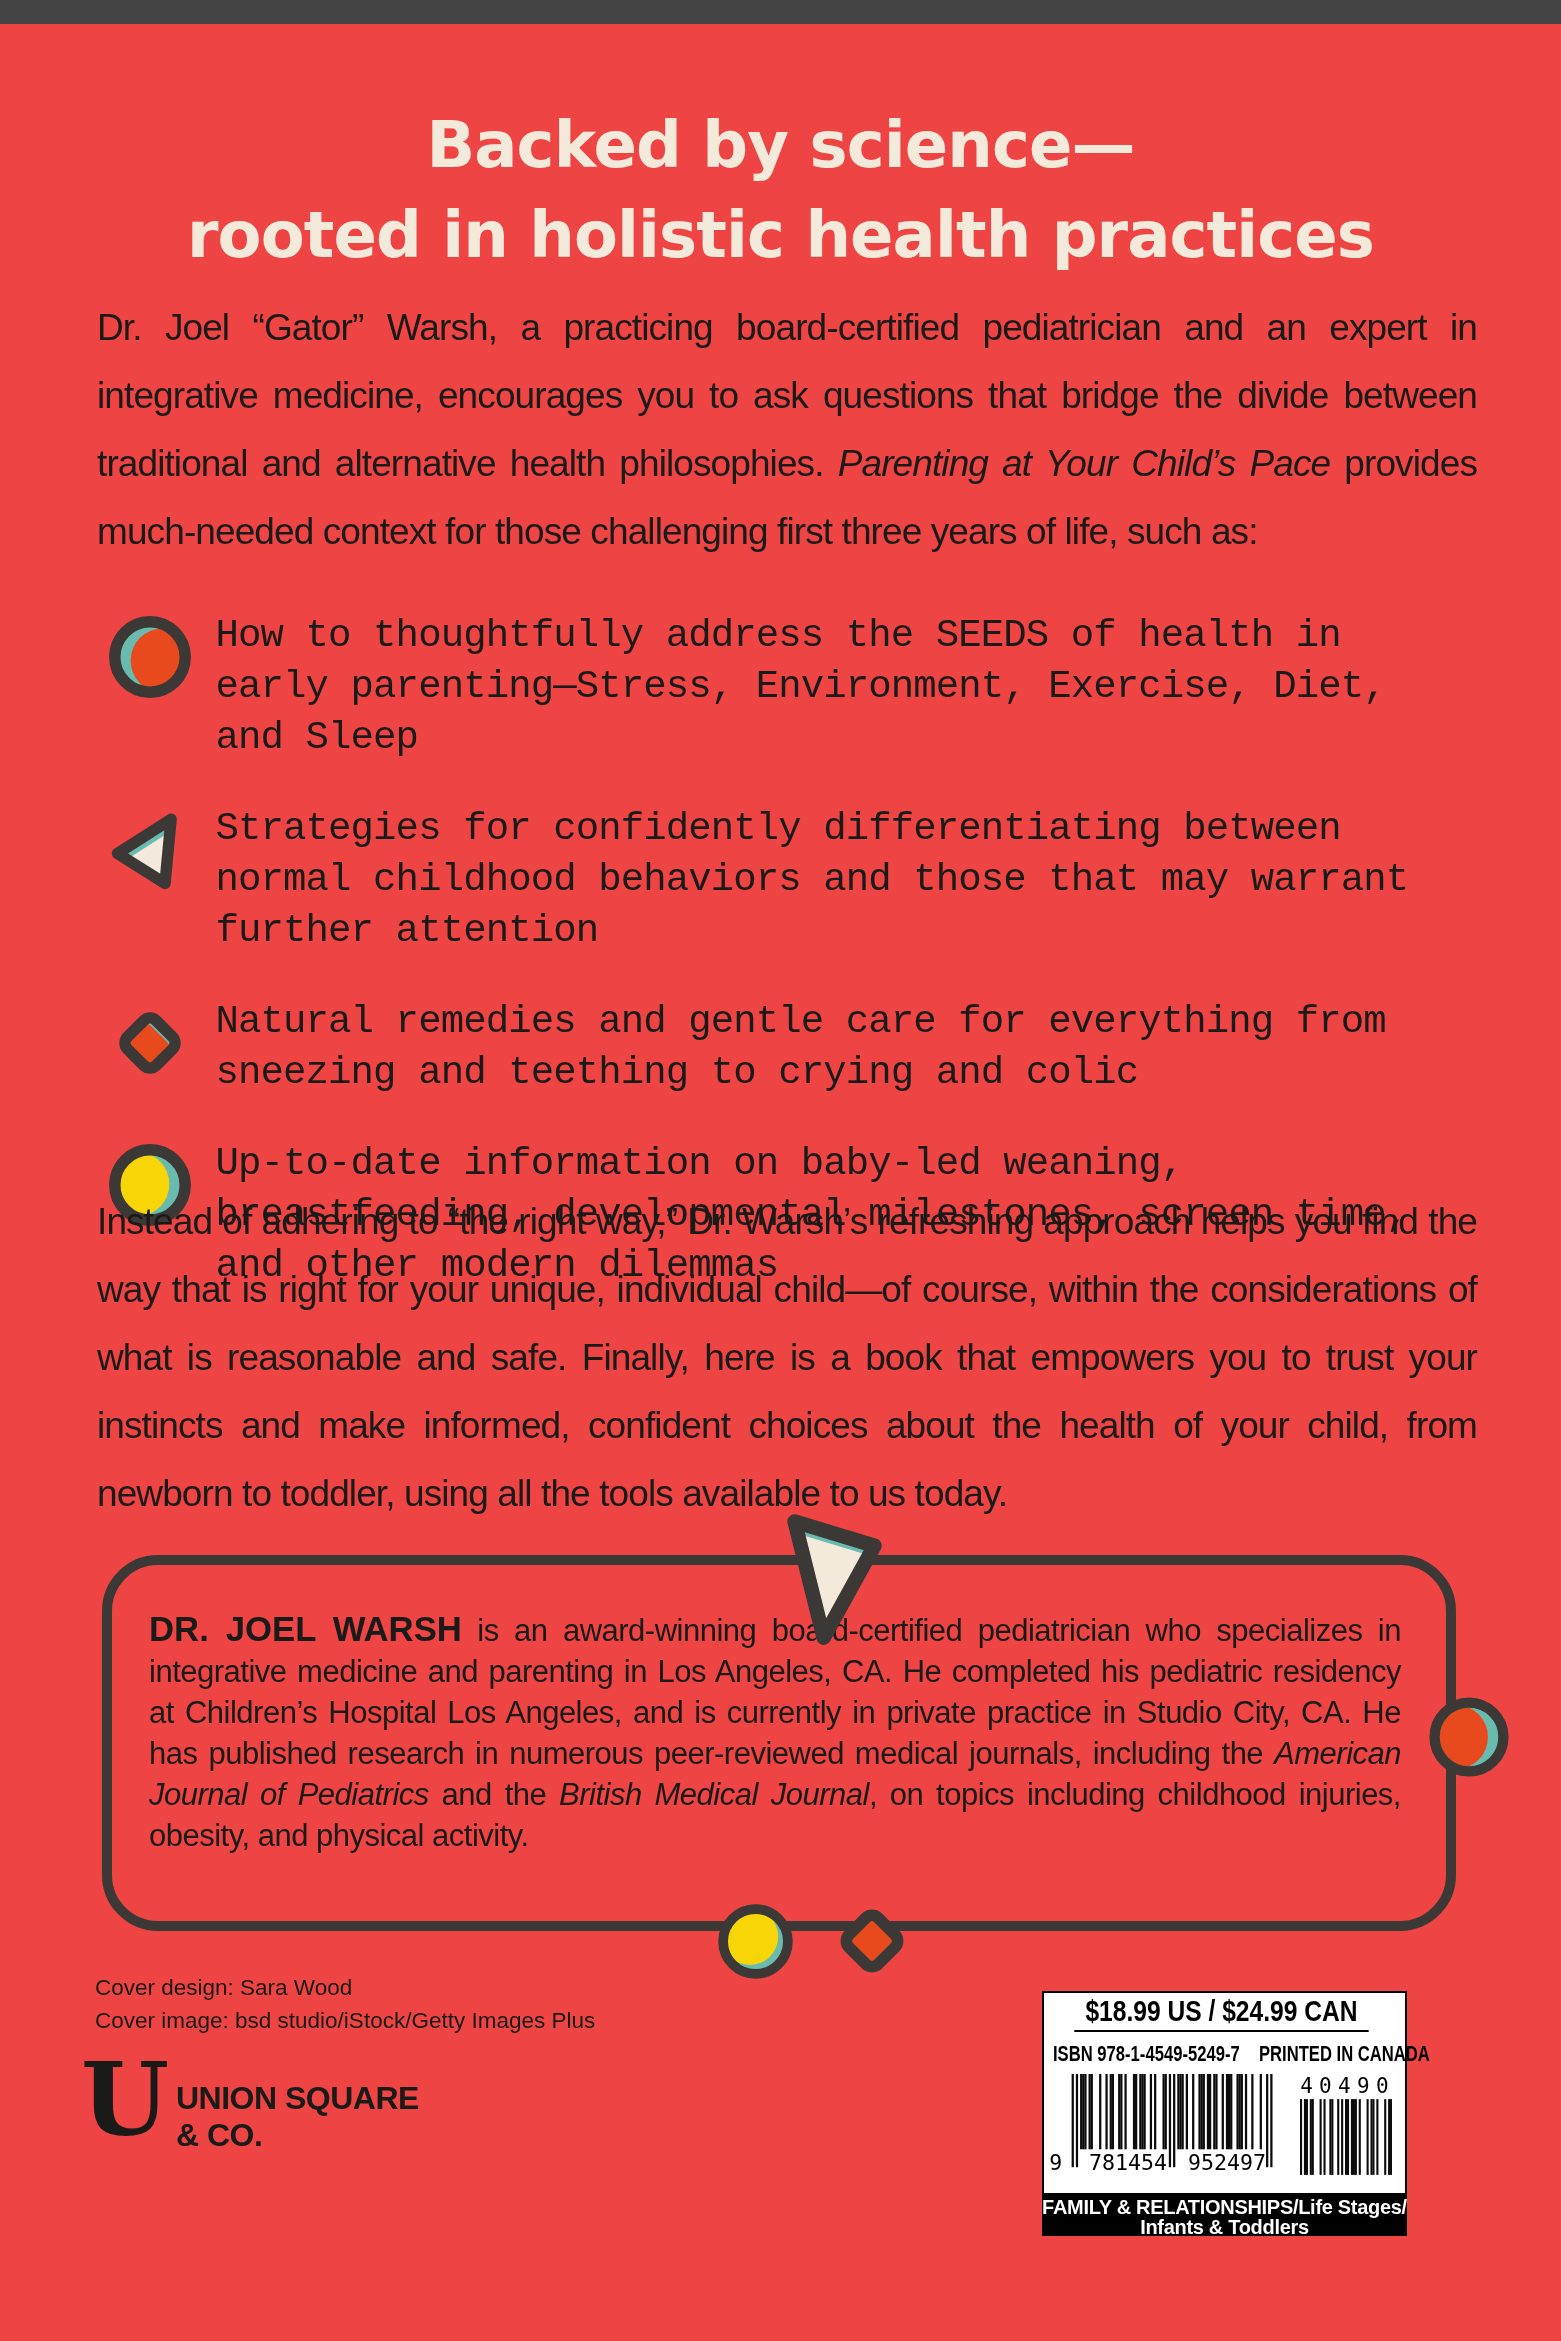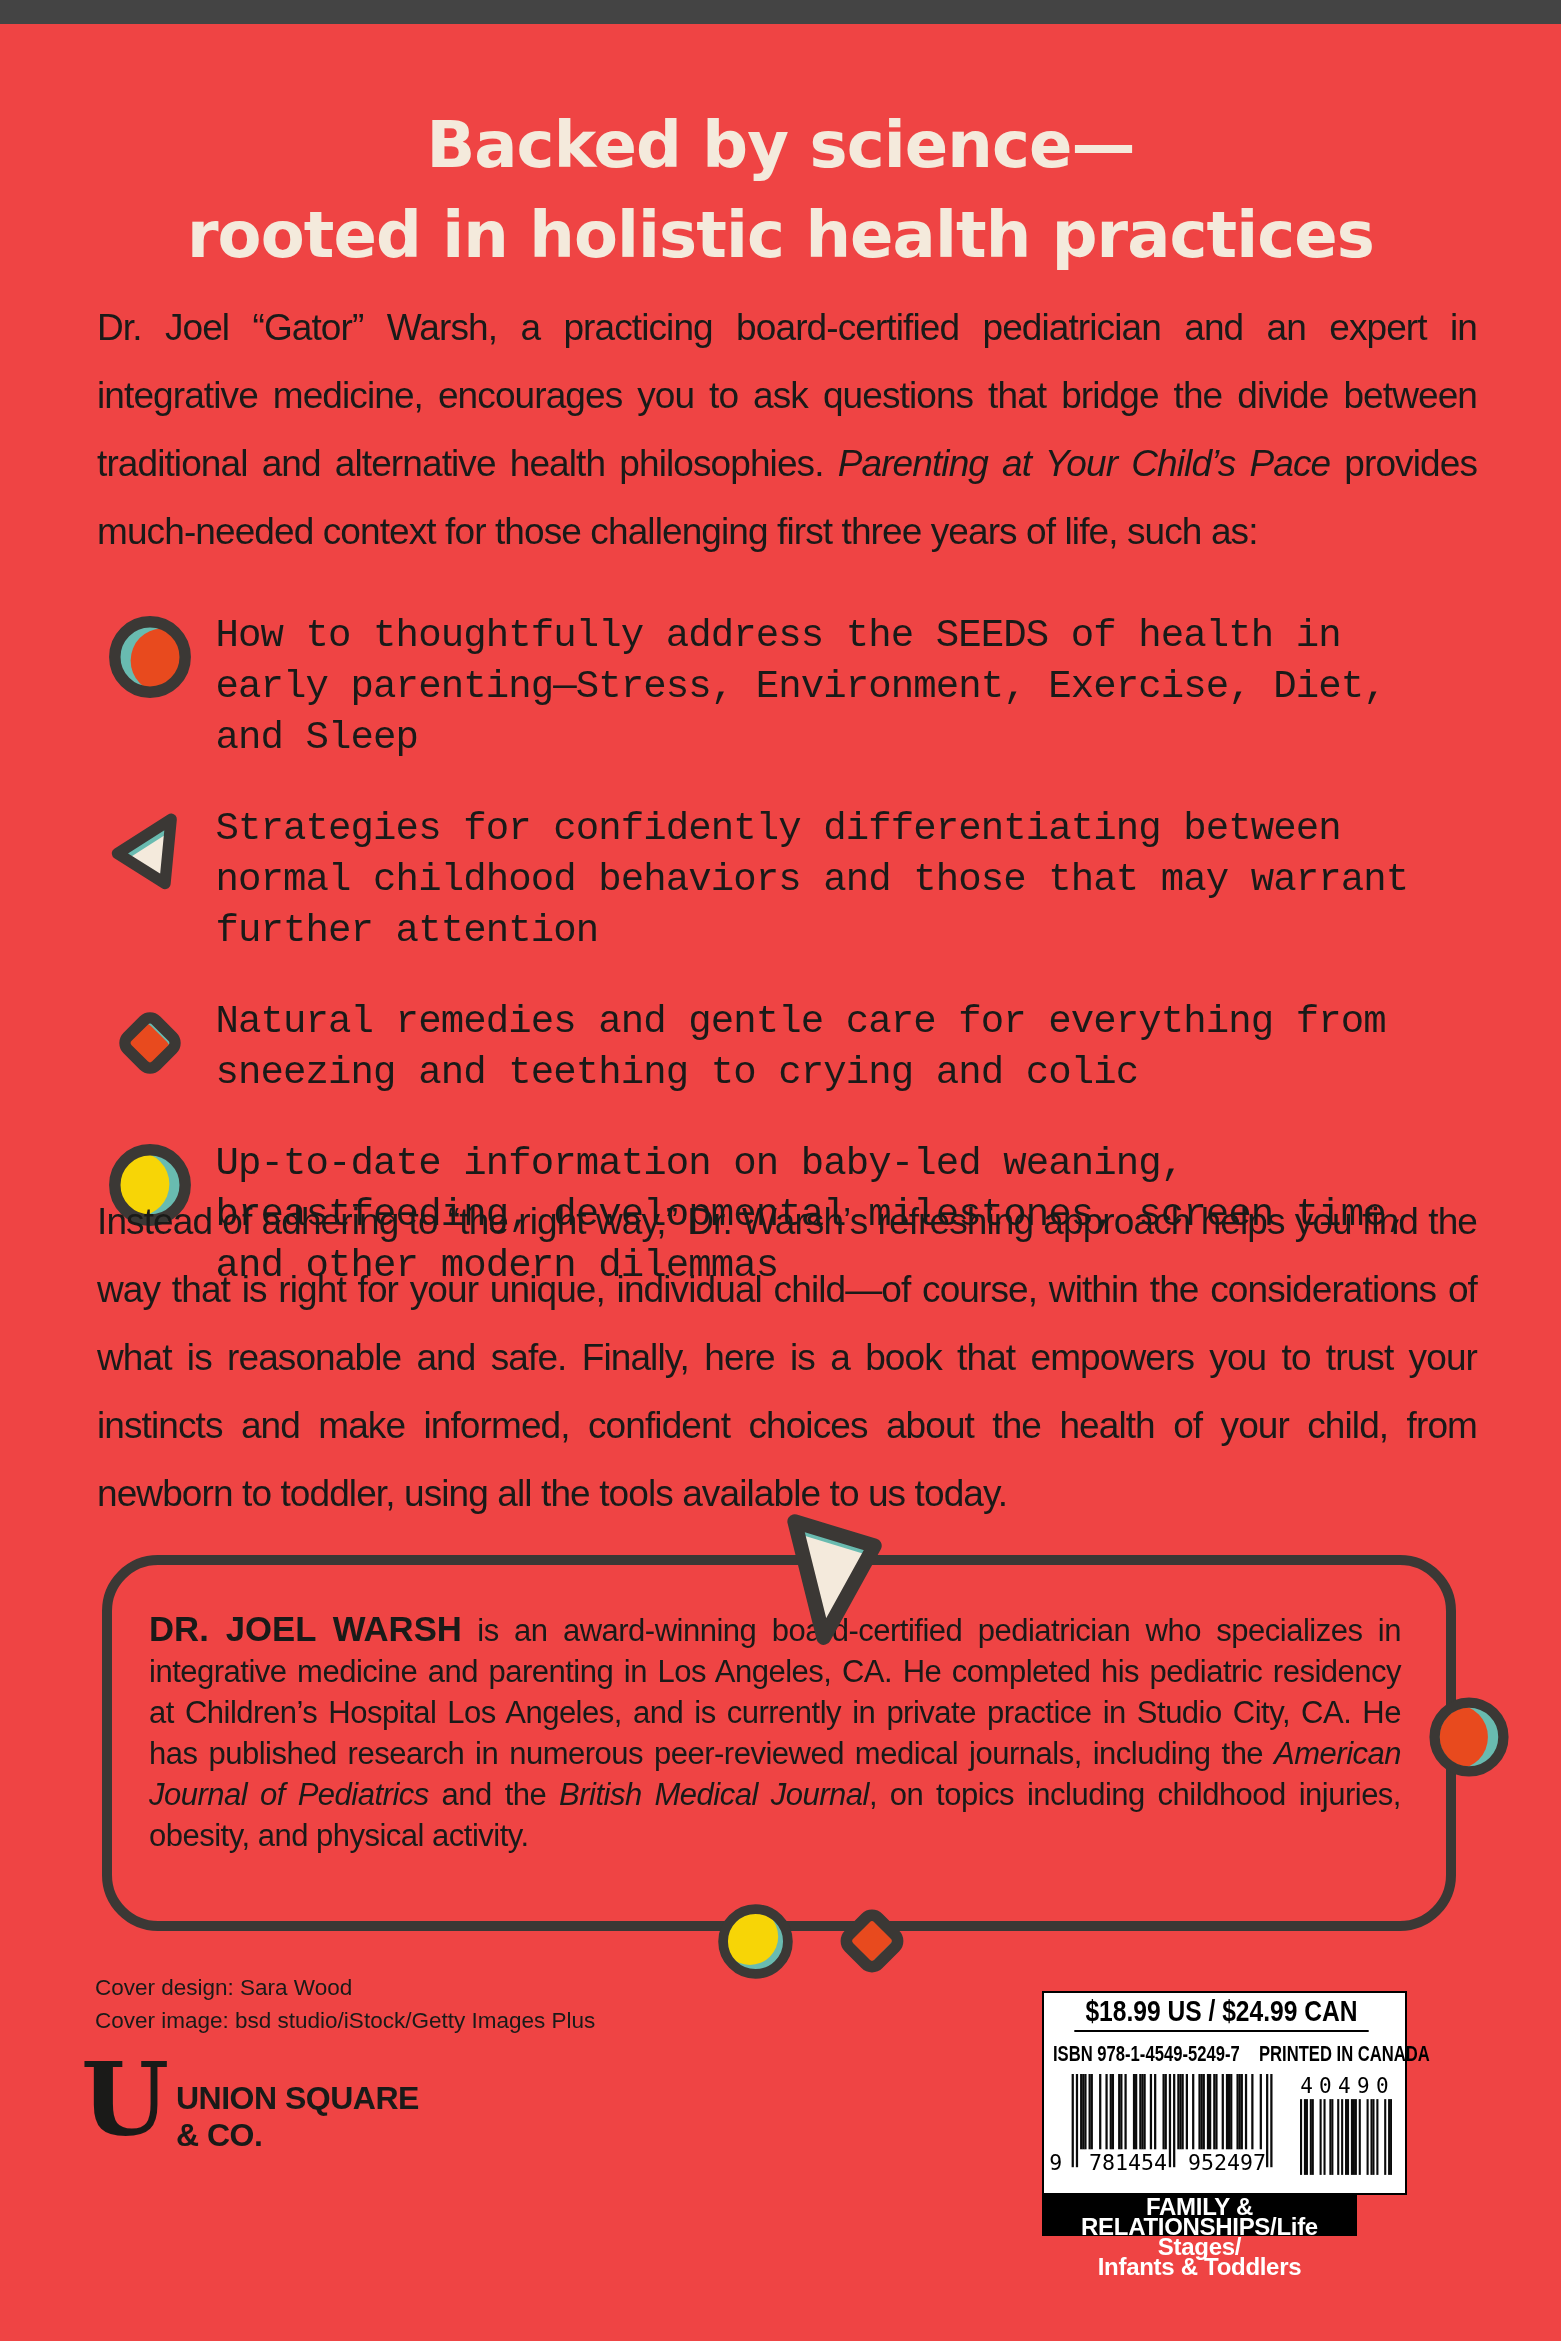--- a/index.html
+++ b/index.html
@@ -84,23 +84,23 @@
   .bc-digits span{position:absolute; top:0;}
   .bc-d1{left:7.2px;}
   .bc-d2{left:47px;}
   .bc-d3{left:146px;}
   .bc-supp-digits{
     position:absolute; left:256px; top:83px; width:99px;
     font-family:"DejaVu Sans Mono", monospace; font-size:21px; letter-spacing:6.3px;
     text-align:center; color:#000; white-space:nowrap;
   }
   .bc-category{
-    position:absolute; left:0; top:204px; width:315px; height:41px;
+    position:absolute; left:0; top:204px; width:365px; height:41px;
     background:#000; color:#FFF; text-align:center;
-    font-size:24px; font-weight:bold; line-height:20px; letter-spacing:-0.3px;
+    font-size:20px; font-weight:bold; line-height:20px; letter-spacing:-0.3px;
     box-sizing:border-box; padding-top:1.8px;
   }
 </style>
 </head>
 <body>
 
 <div id="page">
 
   <h1 class="title"><span>Backed by science—</span><br><span>rooted in holistic health practices</span></h1>
 

